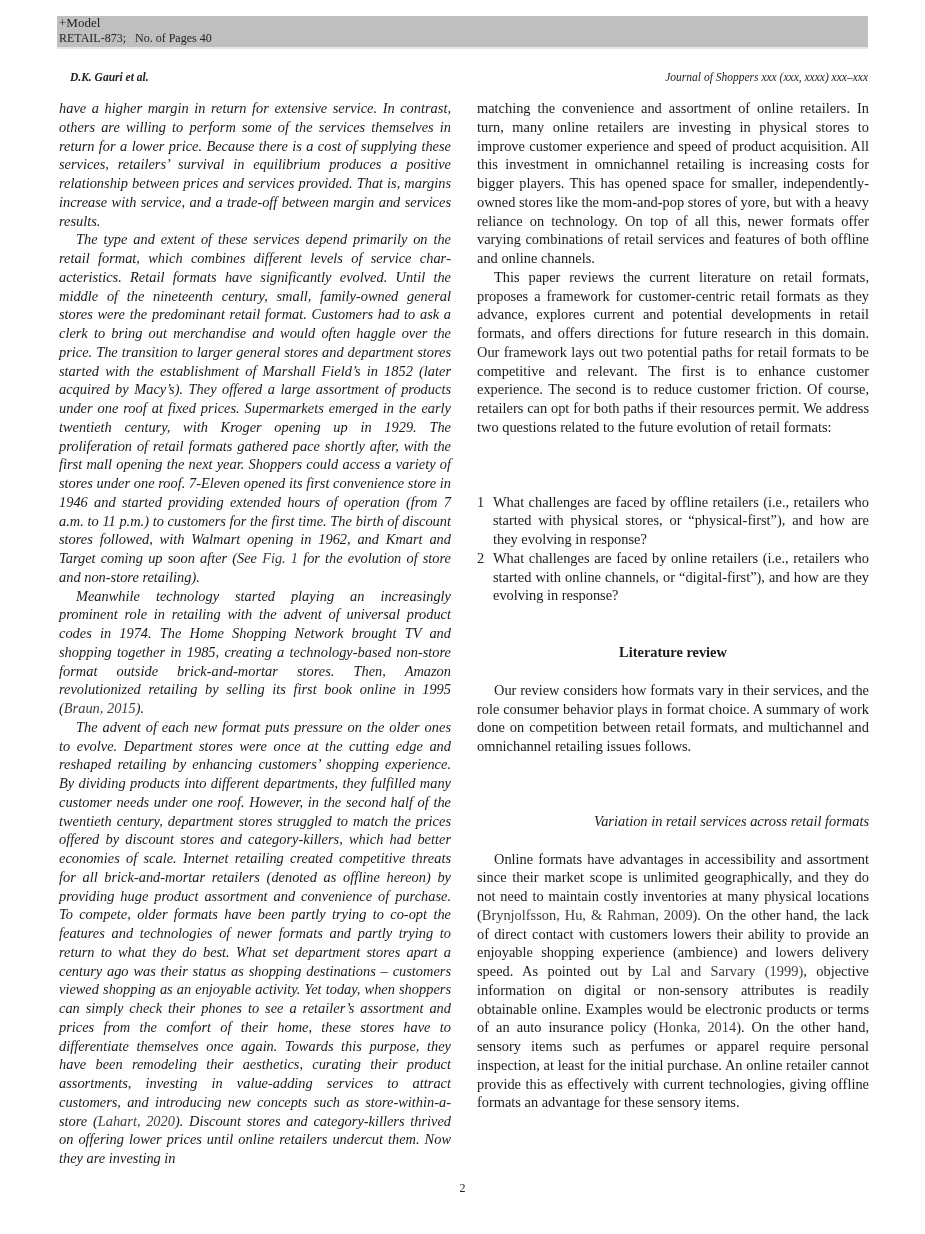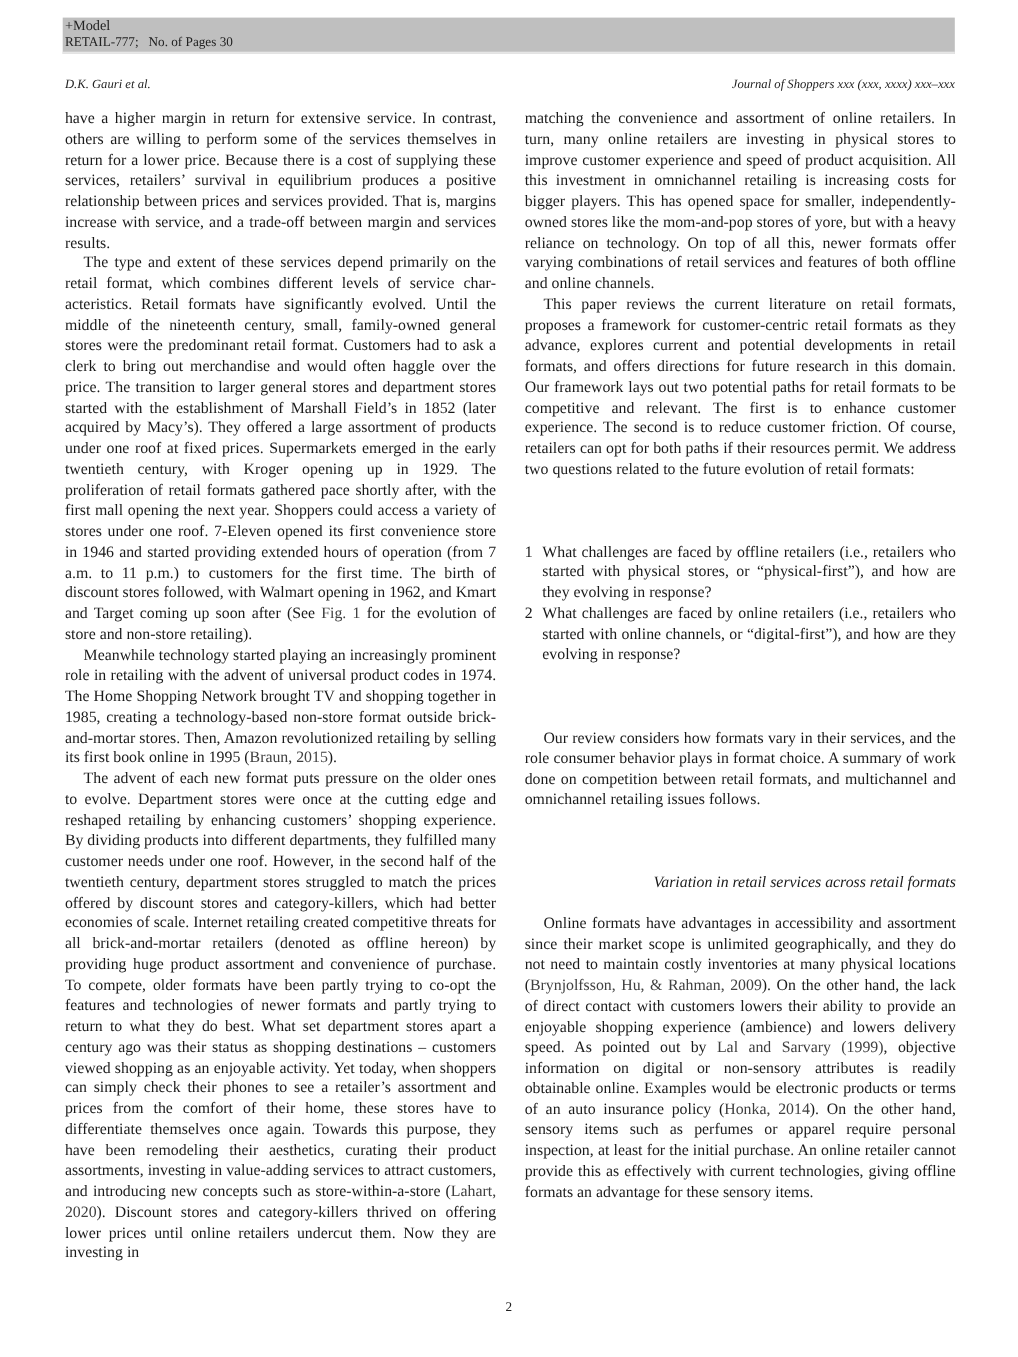--- a/index.html
+++ b/index.html
@@ -7,47 +7,47 @@
          font-family: "Liberation Serif", "DejaVu Serif", serif; color: #1a1a1a; }
 
   .banner { position: absolute; left: 57px; top: 16px; width: 811px; height: 31px;
             background: #bfbfbf; border-bottom: 2px solid #e6e6e6; text-align: center; }
   .banner .model { position: absolute; left: 2px; top: -1px; font-size: 13px; line-height: 15px; color: #222; }
   .banner .retail-id { position: absolute; left: 2px; top: 15px; font-size: 12px; line-height: 15px; color: #222; white-space: pre; }
   .banner .aip { position: absolute; left: 260px; top: 0px; font-family: "Liberation Sans", "DejaVu Sans", sans-serif;
                  font-weight: bold; font-size: 31px; line-height: 33px; color: #ffffff; letter-spacing: 0.2px; }
 
   .running-head { position: absolute; top: 71px; font-size: 11.5px; font-style: italic; color: #222; }
-  .running-head.left { left: 59px; }
+  .running-head.left { left: 70px; font-weight: bold; }
   .running-head.right { right: 57px; }
 
   .col { position: absolute; top: 99px; width: 392px; font-size: 14.4px; line-height: 18.75px;
          text-align: justify; hyphens: manual; }
-  .col.left { left: 59px; }
+  .col.left { left: 59px; font-style: italic; }
   .col.right { left: 477px; }
   .col p { margin: 0; }
   .col p.indent { text-indent: 17px; }
 
   .link { color: #404040; cursor: pointer; }
 
   .q-list { margin: 0; padding: 0; list-style: none; }
   .q-list li { position: relative; padding-left: 16px; }
   .q-list li .num { position: absolute; left: 0; top: 0; }
 
   .section-head { text-align: center; font-weight: bold; font-size: 14.4px; }
   .subsection-head { font-style: italic; text-align: right; }
 
   .page-num { position: absolute; top: 1181px; left: 0; width: 925px; text-align: center; font-size: 12px; color: #222; }
 </style>
 </head>
 <body>
 
 <div class="banner">
   <div class="model">+Model</div>
-  <div class="retail-id"><span>RETAIL-777;</span>   <span>No. of Pages 30</span></div>
+  <div class="retail-id"><span>RETAIL-873;</span>   <span>No. of Pages 40</span></div>
 </div>
 
 <div class="running-head left">D.K. Gauri et al.</div>
 <div class="running-head right">Journal of Shoppers xxx (xxx, xxxx) xxx–xxx</div>
 
 <div class="col left">
   <p>have a higher margin in return for extensive service. In contrast, others are willing to perform some of the services themselves in return for a lower price. Because there is a cost of supplying these services, retailers’ survival in equilibrium produces a pos­i­tive relationship between prices and services provided. That is, margins increase with service, and a trade-off between margin and services results.</p>
   <p class="indent"><span>The type and extent of these services depend primarily on the retail format, which combines different levels of service char­acteristics. Retail formats have significantly evolved. Until the middle of the nineteenth century, small, family-owned general stores were the predominant retail format. Customers had to ask a clerk to bring out merchandise and would often haggle over the price. The transition to larger general stores and department stores started with the establishment of Marshall Field’s in 1852 (later acquired by Macy’s). They offered a large assortment of products under one roof at fixed prices. Supermarkets emerged in the early twentieth century, with Kroger opening up in 1929. The proliferation of retail formats gathered pace shortly after, with the first mall opening the next year. Shoppers could access a variety of stores under one roof. 7-Eleven opened its first con­venience store in 1946 and started providing extended hours of operation (from 7 a.m. to 11 p.m.) to customers for the first time. The birth of discount stores followed, with Walmart opening in 1962, and Kmart and Target coming up soon after (See </span><span class="link">Fig. 1</span><span> for the evolution of store and non-store retailing).</span></p>
   <p class="indent"><span>Meanwhile technology started playing an increasingly prominent role in retailing with the advent of universal product codes in 1974. The Home Shopping Network brought TV and shopping together in 1985, creating a technology-based non-store format outside brick-and-mortar stores. Then, Amazon revolutionized retailing by selling its first book online in 1995 (</span><span class="link">Braun, 2015</span><span>).</span></p>
   <p class="indent"><span>The advent of each new format puts pressure on the older ones to evolve. Department stores were once at the cutting edge and reshaped retailing by enhancing customers’ shopping expe­rience. By dividing products into different departments, they fulfilled many customer needs under one roof. However, in the second half of the twentieth century, department stores struggled to match the prices offered by discount stores and category-killers, which had better economies of scale. Internet retailing created competitive threats for all brick-and-mortar retailers (denoted as offline hereon) by providing huge product assort­ment and convenience of purchase. To compete, older formats have been partly trying to co-opt the features and technologies of newer formats and partly trying to return to what they do best. What set department stores apart a century ago was their status as shopping destinations – customers viewed shopping as an enjoy­able activity. Yet today, when shoppers can simply check their phones to see a retailer’s assortment and prices from the com­fort of their home, these stores have to differentiate themselves once again. Towards this purpose, they have been remodeling their aesthetics, curating their product assortments, investing in value-adding services to attract customers, and introducing new concepts such as store-within-a-store (</span><span class="link">Lahart, 2020</span><span>). Dis­count stores and category-killers thrived on offering lower prices until online retailers undercut them. Now they are investing in</span></p>
@@ -55,20 +55,21 @@
 
 <div class="col right">
   <p>matching the convenience and assortment of online retailers. In turn, many online retailers are investing in physical stores to improve customer experience and speed of product acquisi­tion. All this investment in omnichannel retailing is increasing costs for bigger players. This has opened space for smaller, independently-owned stores like the mom-and-pop stores of yore, but with a heavy reliance on technology. On top of all this, newer formats offer varying combinations of retail services and features of both offline and online channels.</p>
   <p class="indent">This paper reviews the current literature on retail formats, proposes a framework for customer-centric retail formats as they advance, explores current and potential developments in retail formats, and offers directions for future research in this domain. Our framework lays out two potential paths for retail formats to be competitive and relevant. The first is to enhance customer experience. The second is to reduce customer friction. Of course, retailers can opt for both paths if their resources permit. We address two questions related to the future evolution of retail formats:</p>
   <div style="height: 56px;"></div>
   <ul class="q-list">
     <li><span class="num">1</span><span>What challenges are faced by offline retailers (i.e., retailers who started with physical stores, or “physical-first”), and how are they evolving in response?</span></li>
     <li><span class="num">2</span><span>What challenges are faced by online retailers (i.e., retailers who started with online channels, or “digital-first”), and how are they evolving in response?</span></li>
   </ul>
   <div style="height: 38px;"></div>
+  <div class="section-head">Literature review</div>
   <div style="height: 19px;"></div>
   <p class="indent">Our review considers how formats vary in their services, and the role consumer behavior plays in format choice. A sum­mary of work done on competition between retail formats, and multichannel and omnichannel retailing issues follows.</p>
   <div style="height: 56px;"></div>
   <div class="subsection-head">Variation in retail services across retail formats</div>
   <div style="height: 19px;"></div>
   <p class="indent"><span>Online formats have advantages in accessibility and assort­ment since their market scope is unlimited geographically, and they do not need to maintain costly inventories at many physical locations (</span><span class="link">Brynjolfsson, Hu, &amp; Rahman, 2009</span><span>). On the other hand, the lack of direct contact with customers lowers their abil­ity to provide an enjoyable shopping experience (ambience) and lowers delivery speed. As pointed out by </span><span class="link">Lal and Sarvary (1999)</span><span>, objective information on digital or non-sensory attributes is read­ily obtainable online. Examples would be electronic products or terms of an auto insurance policy (</span><span class="link">Honka, 2014</span><span>). On the other hand, sensory items such as perfumes or apparel require personal inspection, at least for the initial purchase. An online retailer can­not provide this as effectively with current technologies, giving offline formats an advantage for these sensory items.</span></p>
 </div>
 
 <div class="page-num">2</div>
 

